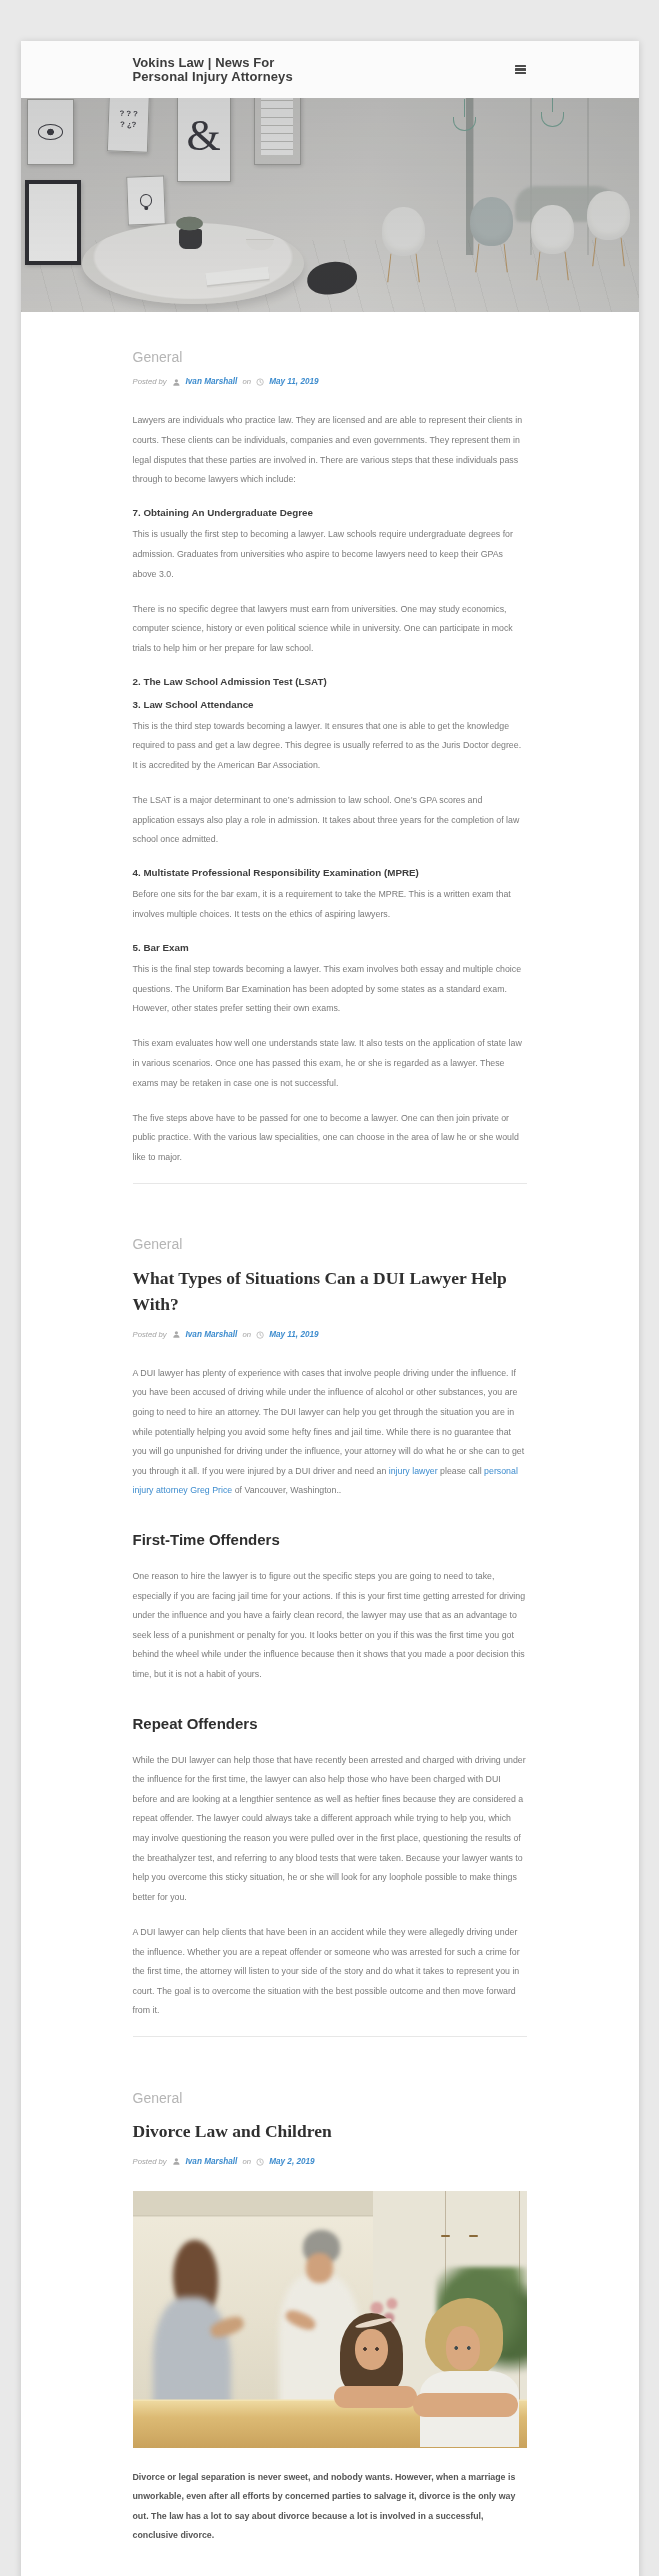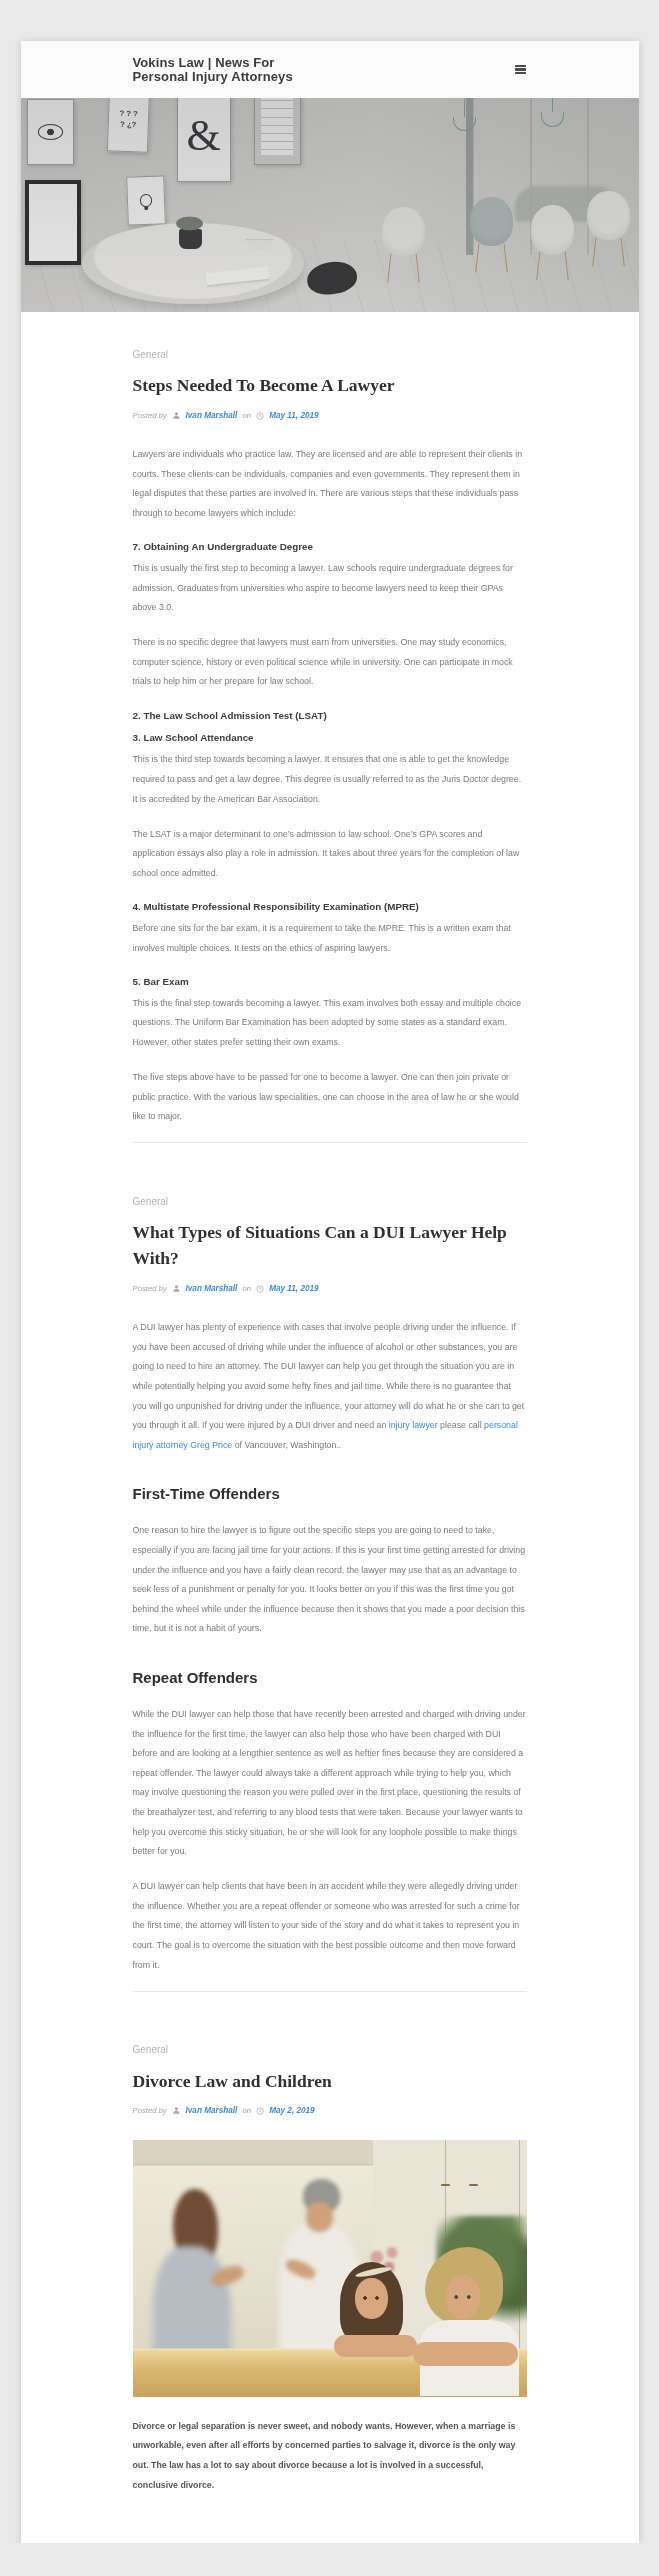--- a/index.html
+++ b/index.html
@@ -62,21 +62,21 @@
   .hx-c1 { left:361px; bottom:56px; }
   .hx-c2 { left:449px; bottom:66px; background:#b7c0bf; }
   .hx-c3 { left:510px; bottom:58px; }
   .hx-c4 { left:566px; bottom:72px; }
   .hx-dark { left:286px; bottom:18.5px; width:50px; height:32px; background:#38383a; border-radius:50% 50% 45% 45%; transform:rotate(-8deg); }
   .hx-overlay { inset:0; background:linear-gradient(rgba(42,44,48,.22), rgba(42,44,48,.10)); }
 
   
   .post { width:394px; margin:0 auto; padding-top:37px; }
   .post:last-of-type { padding-bottom:32px; }
-  .post-category { display:inline-block; color:#b5b5b5; font-size:10px; text-decoration:none; margin-bottom:12.4px; cursor:pointer; }
+  .post-category { display:inline-block; color:#b5b5b5; font-size:14px; text-decoration:none; margin-bottom:12.4px; cursor:pointer; }
   .post-title { font-family:"Liberation Serif", serif; font-weight:700; font-size:17.5px; line-height:1.5; color:#303030; margin:0 0 12.4px; }
   .post-meta { display:flex; align-items:flex-end; gap:5px; margin-bottom:24px; font-size:7.7px; color:#a3a3a3;font-style:italic; }
   .post-meta .meta-link { color:#3d8cce; font-weight:700; font-size:8.2px; text-decoration:none; cursor:pointer; }
   .icon-wrap { display:inline-flex; align-items:center; }
   .post-body { font-size:8.8px; line-height:19.6px; color:#7a7a7a;margin-top:25px; }
   .post-body p { margin:0 0 15.5px; }
   .post-body p.lead { color:#565656; font-weight:700; }
   .post-body h4 { font-size:9.8px; font-weight:700; color:#3d3d3d; margin:7.2px 0 4.6px; line-height:15.5px; }
   .post-body h3 { font-size:15px; font-weight:700; color:#2f2f2f; margin:29px 0 17.5px; line-height:19.6px; }
   .inline-link { color:#3d8cce; text-decoration:none; cursor:pointer; }
@@ -165,21 +165,20 @@
     <div class="hx-pot"></div>
     <div class="hx-bowl"></div>
     <div class="hx-book"></div>
     <div class="hx-dark"></div>
     <div class="hx-overlay"></div>
   </div>
 
   <main id="posts">
   <article class="post">
     <a class="post-category">General</a>
-    <h2 class="post-title">Steps Needed To Become A Lawyer</h2>
     <div class="post-meta">
       <span class="meta-label">Posted by</span>
       <span class="icon-wrap">
         <svg viewBox="0 0 24 24" width="8.8" height="8.8" aria-hidden="true">
           <circle cx="12" cy="7.6" r="4.4" fill="#a9a9a9"></circle>
           <path d="M3.5 21c0-4.6 3.8-7.7 8.5-7.7s8.5 3.1 8.5 7.7z" fill="#a9a9a9"></path>
         </svg>
       </span>
       <a class="meta-link author">Ivan Marshall</a>
       <span class="meta-label on">on</span>
@@ -197,20 +196,21 @@
           <p>This is usually the first step to becoming a lawyer. Law schools require undergraduate degrees for admission. Graduates from universities who aspire to become lawyers need to keep their GPAs above 3.0.</p>
           <p>There is no specific degree that lawyers must earn from universities. One may study economics, computer science, history or even political science while in university. One can participate in mock trials to help him or her prepare for law school.</p>
           <h4>2. The Law School Admission Test (LSAT)</h4>
           <h4>3. Law School Attendance</h4>
           <p>This is the third step towards becoming a lawyer. It ensures that one is able to get the knowledge required to pass and get a law degree. This degree is usually referred to as the Juris Doctor degree. It is accredited by the American Bar Association.</p>
           <p>The LSAT is a major determinant to one’s admission to law school. One’s GPA scores and application essays also play a role in admission. It takes about three years for the completion of law school once admitted.</p>
           <h4>4. Multistate Professional Responsibility Examination (MPRE)</h4>
           <p>Before one sits for the bar exam, it is a requirement to take the MPRE. This is a written exam that involves multiple choices. It tests on the ethics of aspiring lawyers.</p>
           <h4>5. Bar Exam</h4>
           <p>This is the final step towards becoming a lawyer. This exam involves both essay and multiple choice questions. The Uniform Bar Examination has been adopted by some states as a standard exam. However, other states prefer setting their own exams.</p>
+          <p>This exam evaluates how well one understands state law. It also tests on the application of state law in various scenarios. Once one has passed this exam, he or she is regarded as a lawyer. These exams may be retaken in case one is not successful.</p>
           <p>The five steps above have to be passed for one to become a lawyer. One can then join private or public practice. With the various law specialities, one can choose in the area of law he or she would like to major.</p>
         </div>
   </article>
 <hr class="post-divider">
   <article class="post">
     <a class="post-category">General</a>
     <h2 class="post-title">What Types of Situations Can a DUI Lawyer Help With?</h2>
     <div class="post-meta">
       <span class="meta-label">Posted by</span>
       <span class="icon-wrap">

